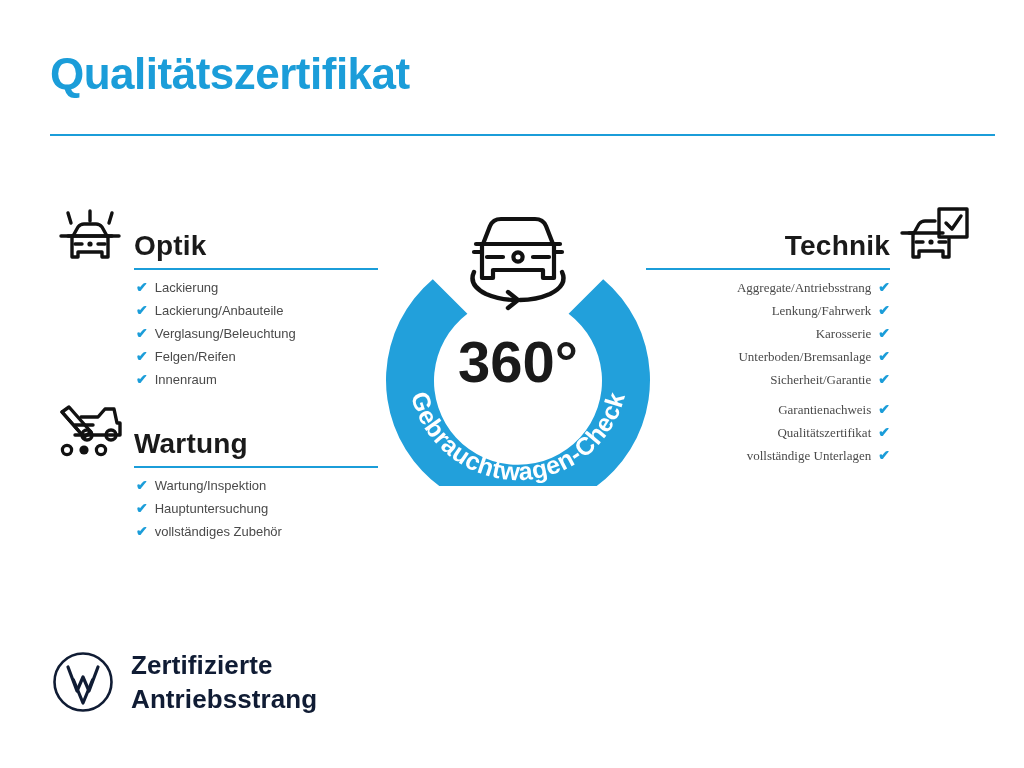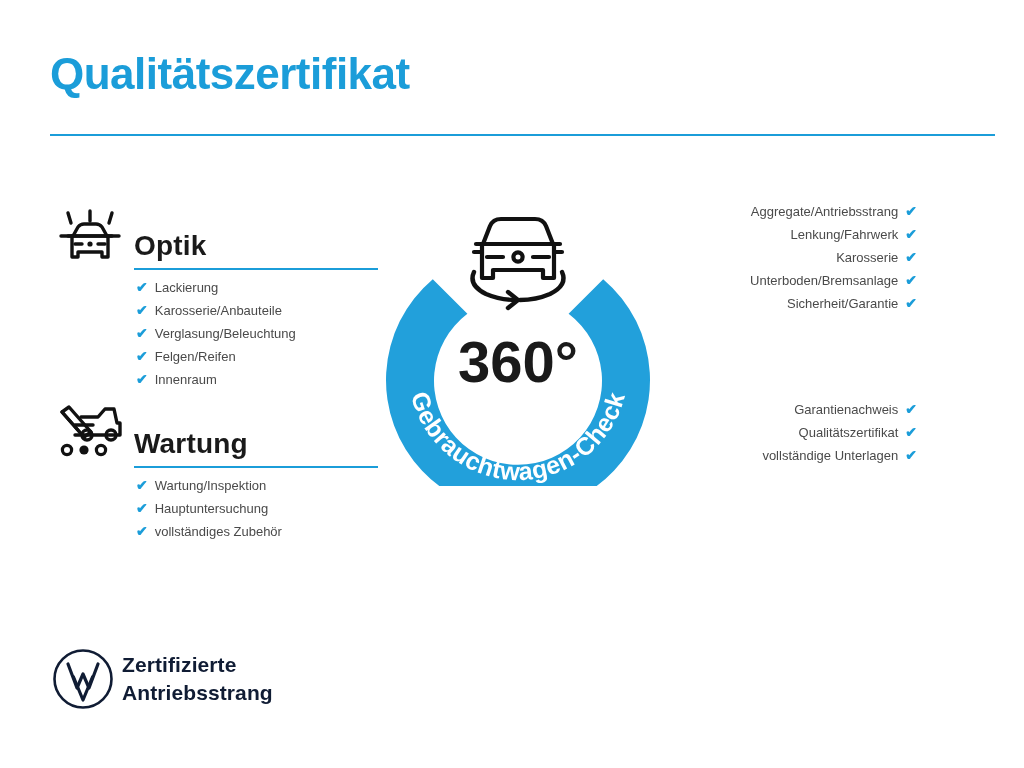--- a/index.html
+++ b/index.html
@@ -94,21 +94,21 @@
   }
   .check-list li {
     line-height: 23px;
     white-space: nowrap;
     display: flex;
     align-items: baseline;
   }
   .left .check-list  { margin-left: 88px; }
   .left .check-list li  { justify-content: flex-start; }
   .right .check-list li { justify-content: flex-end; }
-  .right .check-list { margin-right: 59px; }
+  .right .check-list { margin-right: 86px; font-family: Liberation Serif, serif; }
 
   .chk {
     color: #1B9DD9;
     font-weight: bold;
     font-size: 14px;
     flex: none;
   }
   .left .chk  { margin-right: 7px; }
   .right .chk { margin-left: 7px; }
 
@@ -125,22 +125,22 @@
   
   .vw-footer {
     position: absolute;
     left: 52px;
     top: 648px;
     display: flex;
     align-items: center;
   }
   .vw-mark { width: 62px; height: 62px; flex: none; }
   .vw-text {
-    margin-left: 8px;
-    font-size: 21px;
+    margin-left: 17px;
+    font-size: 26px;
     font-weight: bold;
     color: #101C34;
     line-height: 1.32;
     letter-spacing: 0.1px;
   }
 </style>
 </head>
 <body>
 
 <div class="page-title">Qualitätszertifikat</div>
@@ -166,21 +166,21 @@
       <div class="sec-underline"></div>
     </div>
   </div>
   <ul class="check-list">
     <li>
         <span class="chk">✔</span>
         <span>Lackierung</span>
       </li>
     <li>
         <span class="chk">✔</span>
-        <span>Karosserie/Anbauteile</span>
+        <span>Lackierung/Anbauteile</span>
       </li>
     <li>
         <span class="chk">✔</span>
         <span>Verglasung/Beleuchtung</span>
       </li>
     <li>
         <span class="chk">✔</span>
         <span>Felgen/Reifen</span>
       </li>
     <li>
@@ -222,20 +222,40 @@
         <span>Hauptuntersuchung</span>
       </li>
     <li>
         <span class="chk">✔</span>
         <span>vollständiges Zubehör</span>
       </li>
   </ul>
 </div>
 
 <div class="section sec-technik right">
+  <div class="sec-head">
+    <div class="sec-icon">
+      <svg width="80" height="66" viewBox="0 0 80 66">
+        <g fill="none" stroke="#111111" stroke-width="3.4" stroke-linecap="round" stroke-linejoin="round">
+          <path d="M20 30 L25 21 Q27.5 18 31 18 L41 18"></path>
+          <path d="M15 30 L49 30"></path>
+          <path d="M19 30 L19 54 L25 54 L25 48 L49 48 L49 54 L55 54 L55 36"></path>
+          <path d="M8 30 L19 30"></path>
+          <path d="M22 39 L29 39 M45 39 L52 39"></path>
+          <rect x="45" y="6" width="28" height="28"></rect>
+          <path d="M52 20 L58 26 L67 13"></path>
+        </g>
+        <circle cx="37" cy="39" r="2.6" fill="#111111"></circle>
+      </svg>
+    </div>
+    <div class="sec-title-wrap">
+      <div class="sec-title">Technik</div>
+      <div class="sec-underline"></div>
+    </div>
+  </div>
   <ul class="check-list">
     <li>
         <span>Aggregate/Antriebsstrang</span>
         <span class="chk">✔</span>
       </li>
     <li>
         <span>Lenkung/Fahrwerk</span>
         <span class="chk">✔</span>
       </li>
     <li>

